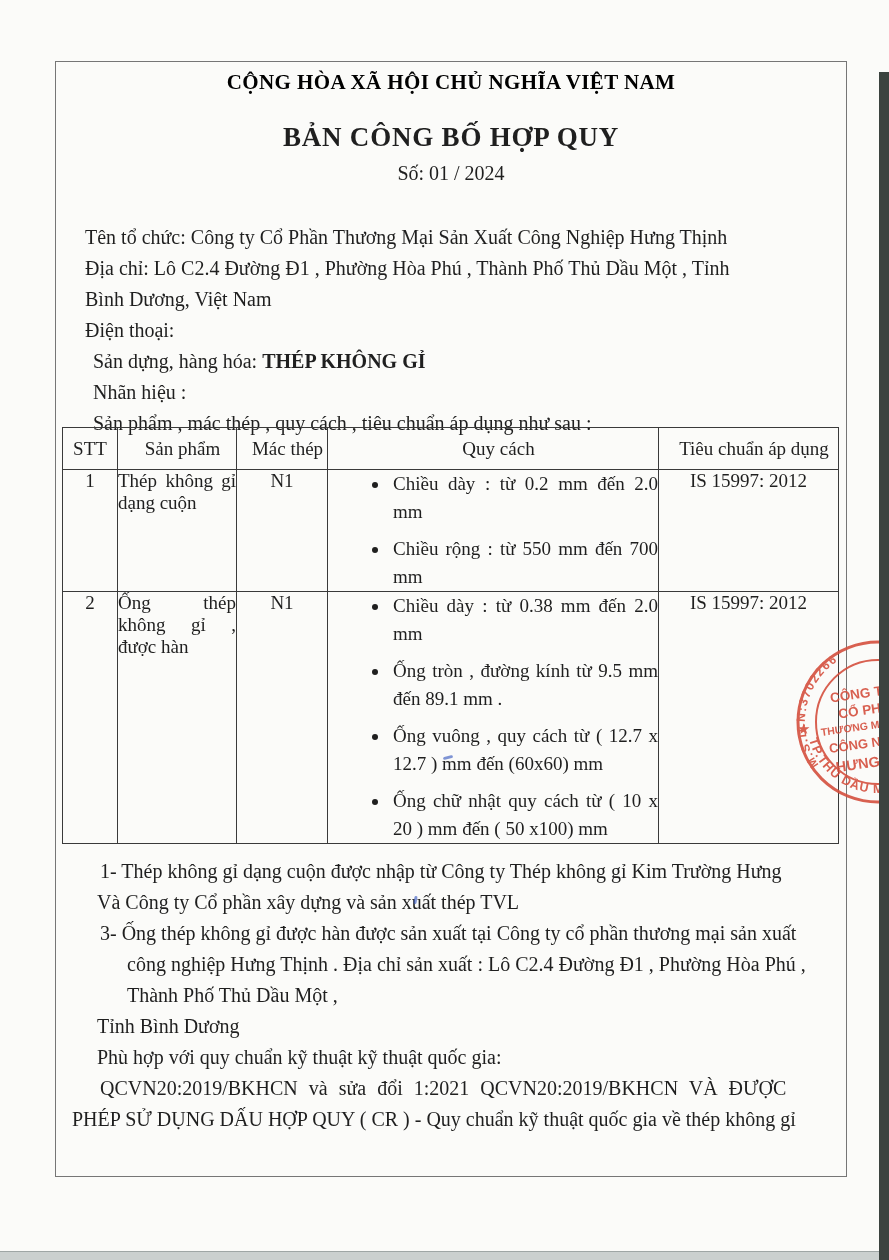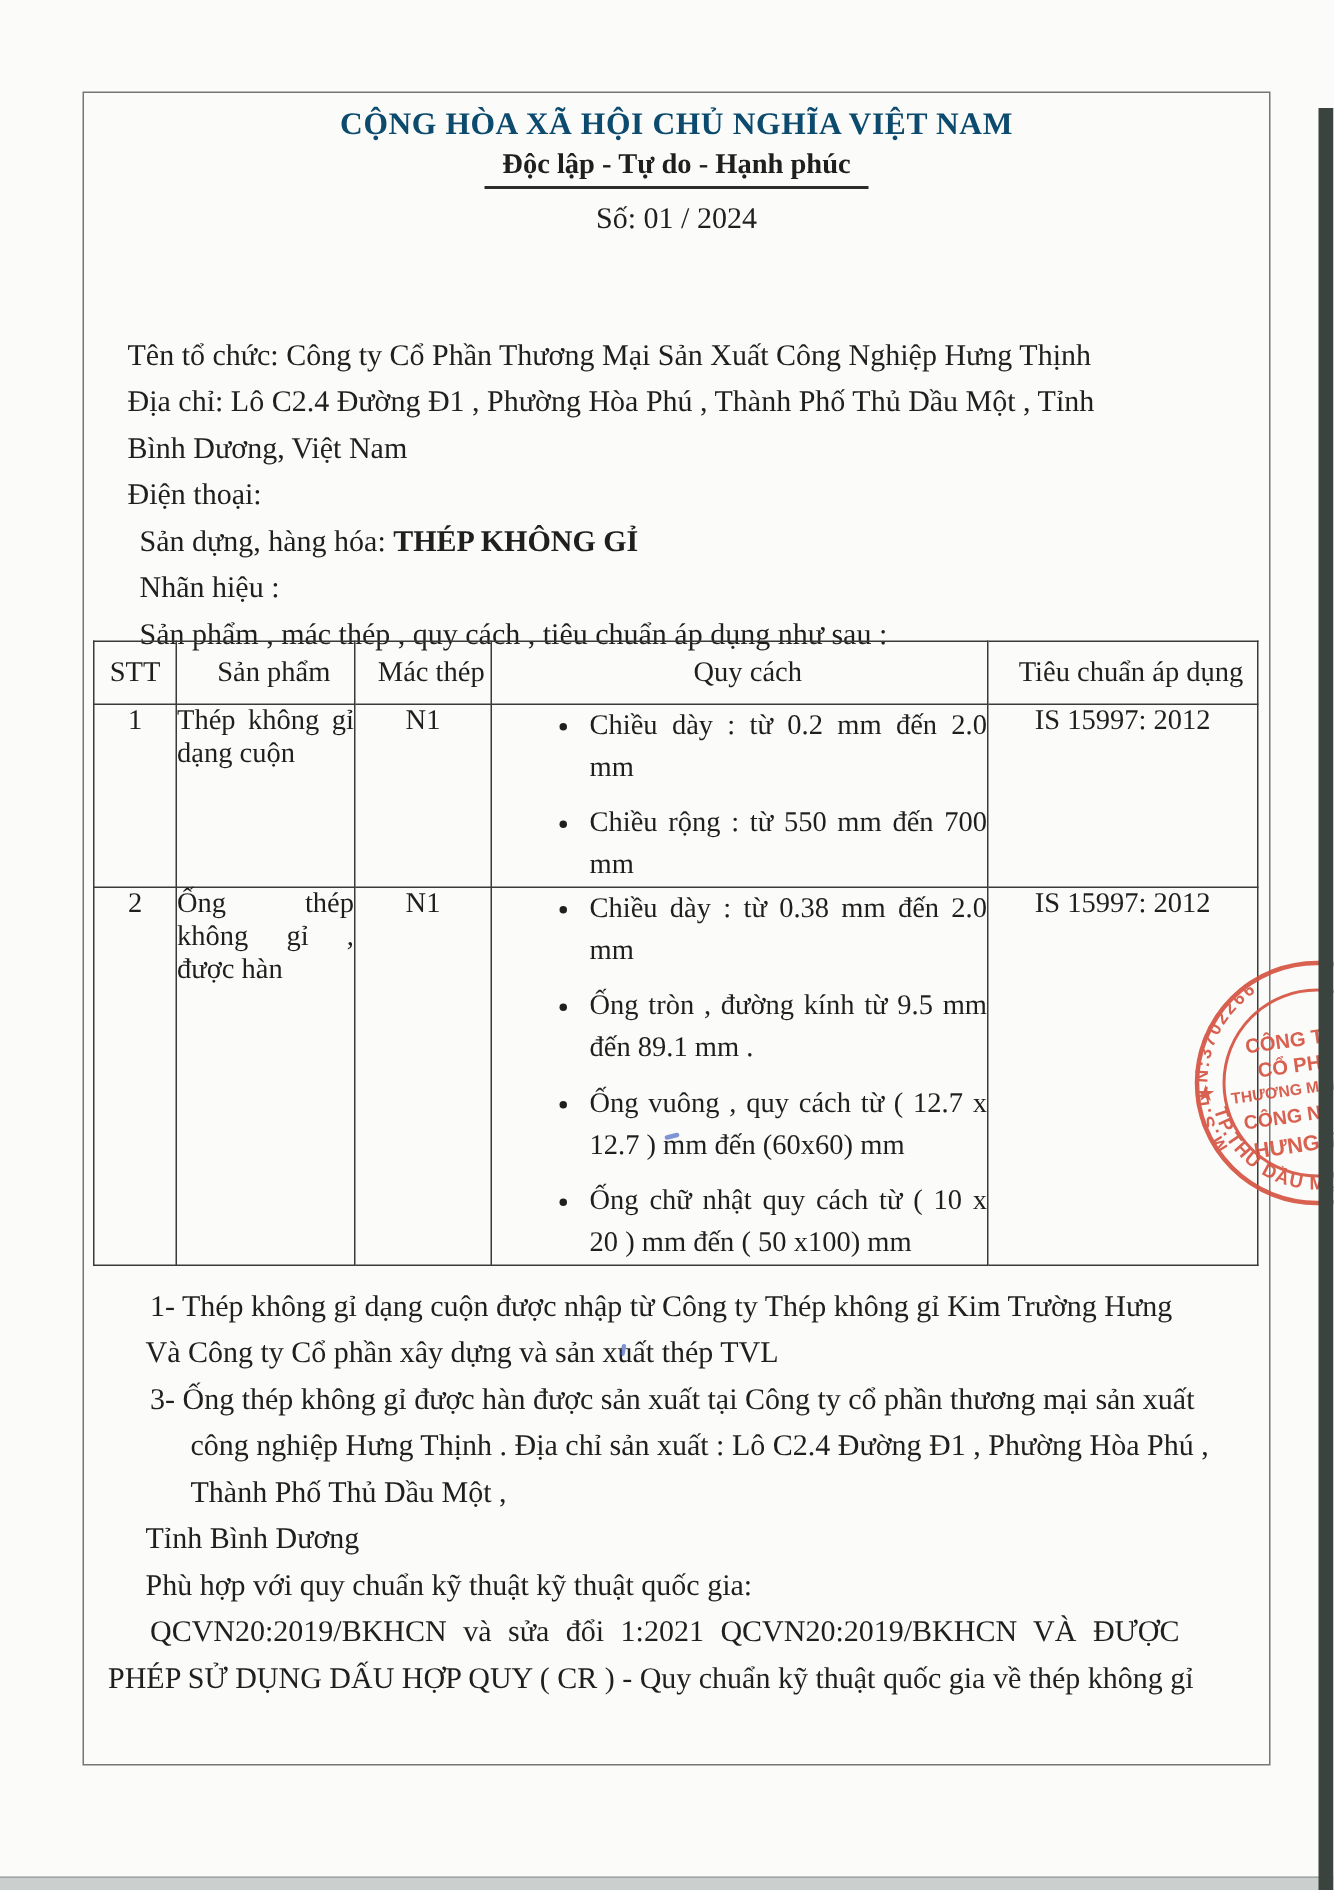--- a/index.html
+++ b/index.html
@@ -17,21 +17,21 @@
     background:#3b433f; z-index:50; }
   .scan-bottom { position:absolute; left:0; top:1251px; width:889px; height:9px;
     background:#cbd0cf; border-top:1px solid #9fa6a5; z-index:40; }
 
   
   .frame { position:absolute; left:55px; top:61px; width:790px; height:1114px;
     border:1px solid #767676; background:transparent; }
 
   
   .header { position:absolute; left:55px; top:70px; width:792px; text-align:center; }
-  .nat-title { font-size:21px; font-weight:bold; letter-spacing:.4px; color:#0c4a6e; }
+  .nat-title { font-size:21px; font-weight:bold; letter-spacing:.4px; color:#000000; }
   .motto { display:inline-block; margin-top:4px; padding:0 12px 3px 12px;
     font-size:19px; font-weight:bold; border-bottom:2px solid #2c2c2c; }
   .doc-title { margin-top:27px; font-size:27px; font-weight:bold; letter-spacing:.8px; }
   .doc-number { margin-top:9px; font-size:20px; }
 
   
   .info { position:absolute; left:85px; top:222px; width:757px;
     font-size:20px; line-height:31px; }
   .info .indent { margin-left:8px; }
   .bold { font-weight:bold; }
@@ -81,21 +81,21 @@
   .sl1 { font-size:13.5px; } .sl2 { font-size:13.5px; }
   .sl3 { font-size:10.5px; } .sl4 { font-size:13px; } .sl5 { font-size:14.5px; }
 </style>
 </head>
 <body>
 
 <div class="frame"></div>
 
 <div class="header">
   <div class="nat-title">CỘNG HÒA XÃ HỘI CHỦ NGHĨA VIỆT NAM</div>
-  <div><span class="motto">Độc lập - Tự do - Hạnh phúc</span></div>
+  <div class="doc-title">BẢN CÔNG BỐ HỢP QUY</div>
   <div class="doc-number">Số: 01 / 2024</div>
 </div>
 
 <div class="info">
   <div>Tên tổ chức: Công ty Cổ Phần Thương Mại Sản Xuất Công Nghiệp Hưng Thịnh</div>
   <div>Địa chỉ: Lô C2.4 Đường Đ1 , Phường Hòa Phú , Thành Phố Thủ Dầu Một , Tỉnh</div>
   <div>Bình Dương, Việt Nam</div>
   <div>Điện thoại:</div>
   <div class="indent"><span>Sản dựng, hàng hóa: </span><span class="bold">THÉP KHÔNG GỈ</span></div>
   <div class="indent">Nhãn hiệu :</div>

